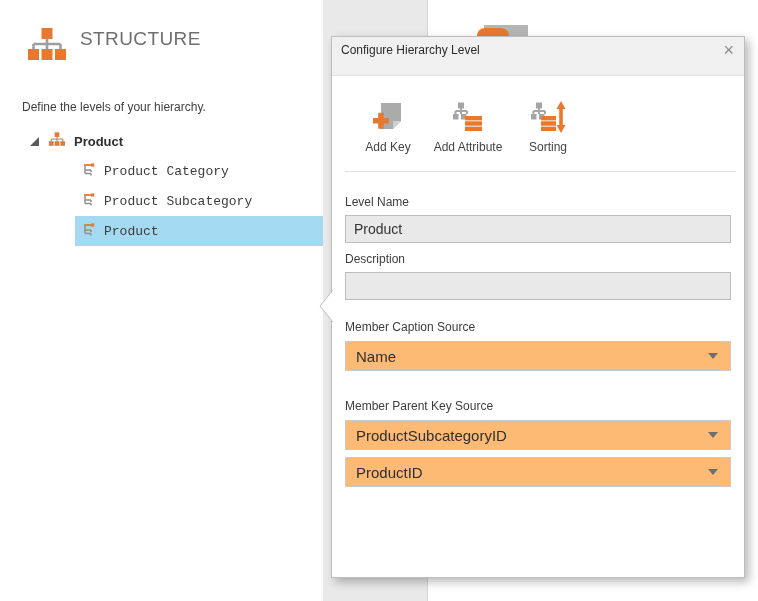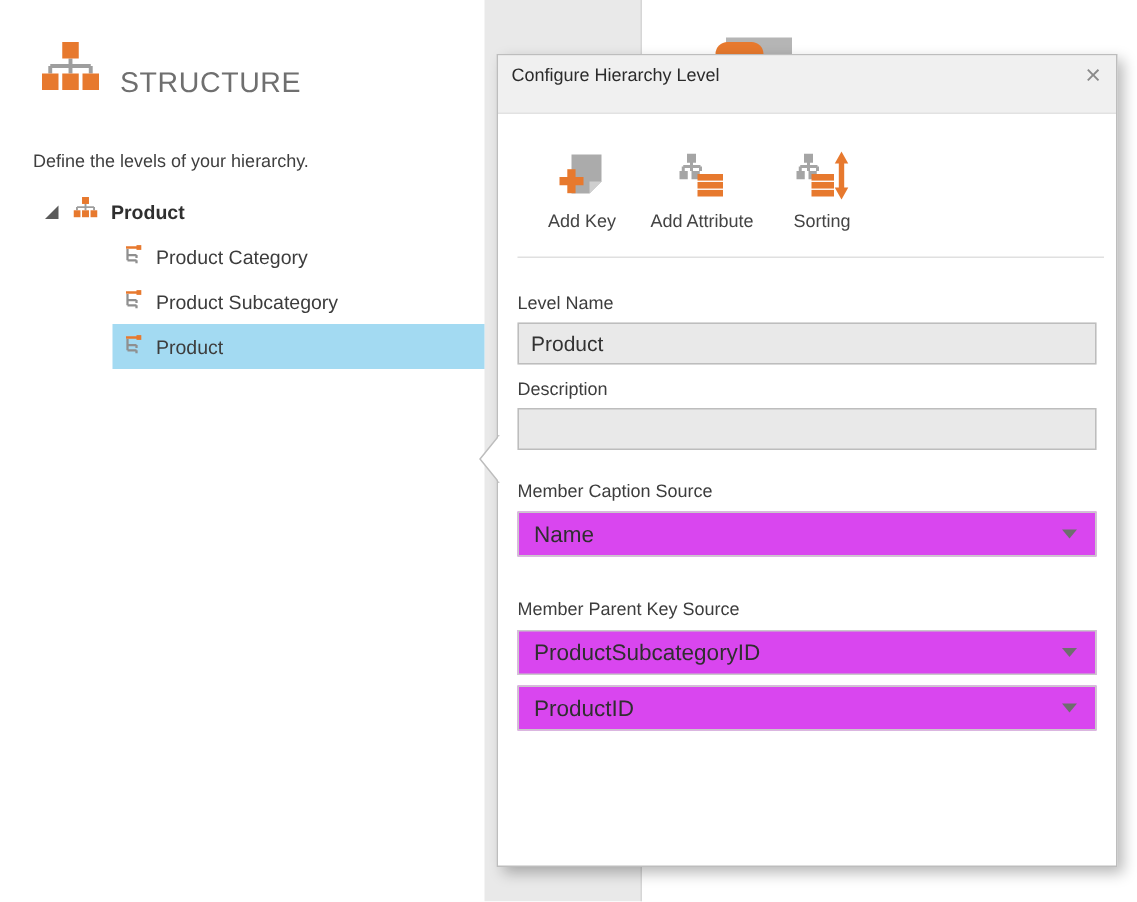--- a/index.html
+++ b/index.html
@@ -11,30 +11,30 @@
   }
   
   .bg-strip{position:absolute;left:323px;top:0;width:104px;height:601px;
     background:#e9e9e9;border-right:1px solid #d6d6d6;}
   .bg-icon{position:absolute;left:477px;top:25px;width:52px;height:11px;}
   .bg-icon .rect{position:absolute;left:7px;top:0;width:44px;height:11px;background:#b5b5b5;}
   .bg-icon .arc{position:absolute;left:0;top:3px;width:32px;height:8px;background:#e7792e;
     border-radius:16px 16px 0 0;}
 
   
-  .panel-header{position:absolute;left:28px;top:28px;display:flex;align-items:flex-end;gap:14px;}
+  .panel-header{position:absolute;left:28px;top:28px;display:flex;align-items:flex-start;gap:14px;}
   .panel-title{font-size:19px;color:#6f6f6f;letter-spacing:.4px;}
   .panel-subtitle{position:absolute;left:22px;top:100px;font-size:12px;color:#3f3f3f;}
 
   .tree{position:absolute;left:0;top:126px;width:323px;}
   .tree-row{height:30px;display:flex;align-items:center;}
   .tree-root{padding-left:30px;gap:10px;}
   .expander{width:0;height:0;border-left:9px solid transparent;border-bottom:9px solid #5a5a5a;}
   .tree-root-label{font-size:13px;font-weight:bold;color:#2f2f2f;margin-left:-1px;}
-  .tree-child{margin-left:75px;width:248px;padding-left:5px;gap:8px;box-sizing:border-box;}
+  .tree-child{margin-left:75px;width:248px;padding-left:5px;gap:8px;box-sizing:border-box;font-family:Liberation Mono, monospace;}
   .tree-child.selected{background:#a3daf2;}
   .tree-child-label{font-size:13px;color:#3c3c3c;}
 
   
   .dialog{position:absolute;left:331px;top:36px;width:412px;height:540px;
     background:#ffffff;border:1px solid #bdbdbd;
     box-shadow:4px 4px 9px rgba(0,0,0,.28);}
   .callout{position:absolute;left:-13px;top:253px;width:14px;height:32px;}
   .titlebar{height:26px;background:#f0f0f0;border-bottom:1px solid #e2e2e2;
     display:flex;align-items:center;padding:0 8px 12px 9px;}
@@ -50,21 +50,21 @@
 
   .fields{padding:0 13px;}
   .field-label{font-size:12px;color:#3d3d3d;}
   .lbl-1{margin-top:23px;}
   .lbl-2{margin-top:9px;}
   .lbl-3{margin-top:20px;}
   .lbl-4,.lbl-5{margin-top:28px;}
   .text-field{display:block;width:100%;box-sizing:border-box;height:28px;margin-top:6px;
     background:#e9e9e9;border:1px solid #bdbdbd;padding:0 8px;font-size:14px;color:#333;
     font-family:"Liberation Sans", sans-serif;outline:none;}
-  .dropdown{height:30px;margin-top:7px;background:#d946ef;border:1px solid #c9c9c9;
+  .dropdown{height:30px;margin-top:7px;background:#fdba74;border:1px solid #c9c9c9;
     box-sizing:border-box;display:flex;align-items:center;justify-content:space-between;
     padding:0 12px 0 10px;}
   .dropdown-value{font-size:15px;color:#2f2f2f;}
   .dropdown-arrow{width:0;height:0;border-left:5px solid transparent;
     border-right:5px solid transparent;border-top:6px solid #6e6e6e;}
 </style>
 </head>
 <body>
 
 <div class="bg-strip"></div>

